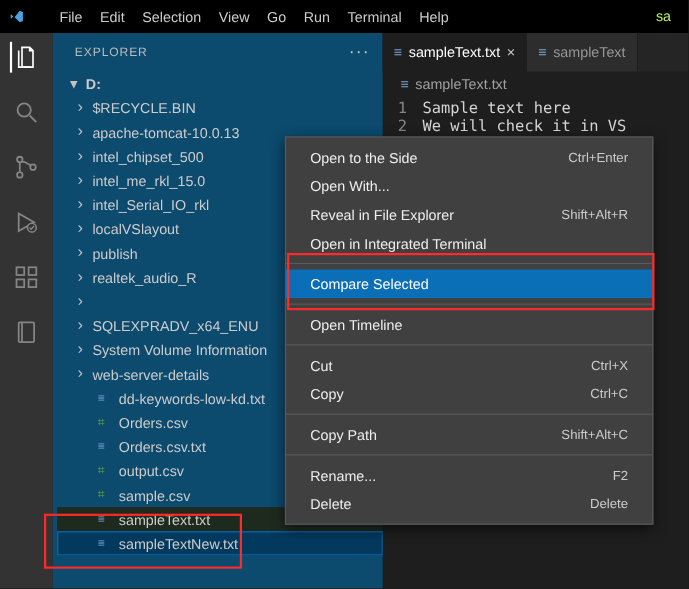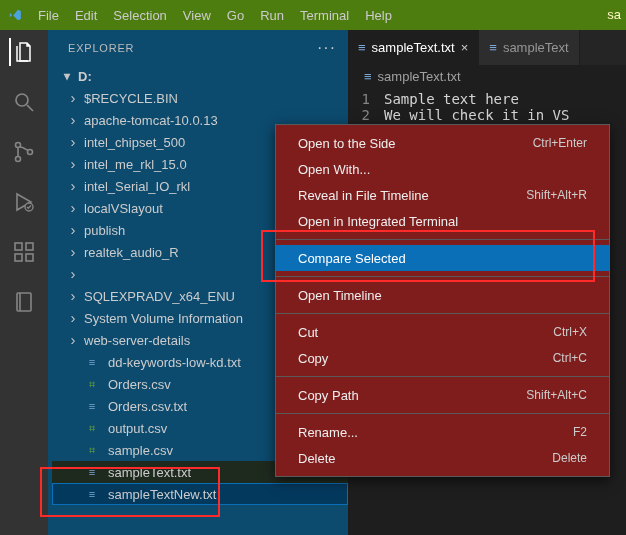--- a/index.html
+++ b/index.html
@@ -6,27 +6,27 @@
   body {
     width: 626px; height: 535px;
     background: #1e1e1e;
     font-family: "Segoe UI", Arial, sans-serif;
     font-size: 13px;
     color: #cccccc;
     overflow: hidden;
     position: relative;
   }
   .menubar {
-    height: 30px; background: #4d7c0f;
+    height: 30px; background: #000000;
     display: flex; align-items: center;
-    padding-left: 30px; gap: 2px;
+    padding-left: 46px; gap: 2px;
     color: #ccc;
   }
   .menubar .mitem { padding: 4px 8px; cursor: pointer; }
-  .title-right { position:absolute; right:5px; top:7px; color:#fef9c3; font-size:13px; }
+  .title-right { position:absolute; right:16px; top:7px; color:#bef264; font-size:13px; }
 
   .main { display:flex; height: calc(100% - 30px); }
 
   .activitybar {
     width: 48px; background:#333333;
     display:flex; flex-direction:column; align-items:center;
     padding-top:8px; gap:22px;
   }
   .activitybar .aicon { width:28px; height:28px; display:flex; align-items:center; justify-content:center; color:#858585; }
   .activitybar .aicon.active { color:#fff; border-left:2px solid #fff; margin-left:-2px; padding-left:2px;}
@@ -67,22 +67,22 @@
   }
   .tab.active { background:#1e1e1e; color:#fff; }
   .tab .close { color:#ccc; font-size:13px; }
   .crumbs { height:22px; display:flex; align-items:center; padding-left:16px; color:#a0a0a0; gap:6px; }
   .code { padding: 4px 0 0 0; font-family: Consolas, monospace; font-size:14px; }
   .code-row { display:flex; }
   .lineno { width:36px; text-align:right; color:#858585; padding-right:14px; }
   .linetxt { color:#d4d4d4; white-space:pre; }
 
   .context-menu {
-    position:absolute; left:275px; top:124px;
-    width:335px; background:#7f1d1d; color:#eee;
+    position:absolute; left:259px; top:124px;
+    width:335px; background:#404040; color:#eee;
     border:1px solid #5a5a5a; box-shadow:0 4px 12px rgba(0,0,0,0.6);
     padding:5px 0; z-index:50;
   }
   .cm-row {
     display:flex; justify-content:space-between; align-items:center;
     height:26px; padding:0 22px; font-size:13px;
   }
   .cm-row.hi { background:#0b6fb8; color:#fff; }
   .cm-sep { height:1px; background:#5a5a5a; margin:5px 0; }
   .cm-key { color:#ccc; font-size:12px; }
@@ -292,21 +292,21 @@
 
 <div class="context-menu" id="ctx">
     <div class="cm-row">
       <span>Open to the Side</span>
       <span class="cm-key">Ctrl+Enter</span>
     </div>
     <div class="cm-row">
       <span>Open With...</span>
     </div>
     <div class="cm-row">
-      <span>Reveal in File Timeline</span>
+      <span>Reveal in File Explorer</span>
       <span class="cm-key">Shift+Alt+R</span>
     </div>
     <div class="cm-row">
       <span>Open in Integrated Terminal</span>
     </div>
     <div class="cm-sep"></div>
     <div class="cm-row hi">
       <span>Compare Selected</span>
     </div>
     <div class="cm-sep"></div>

